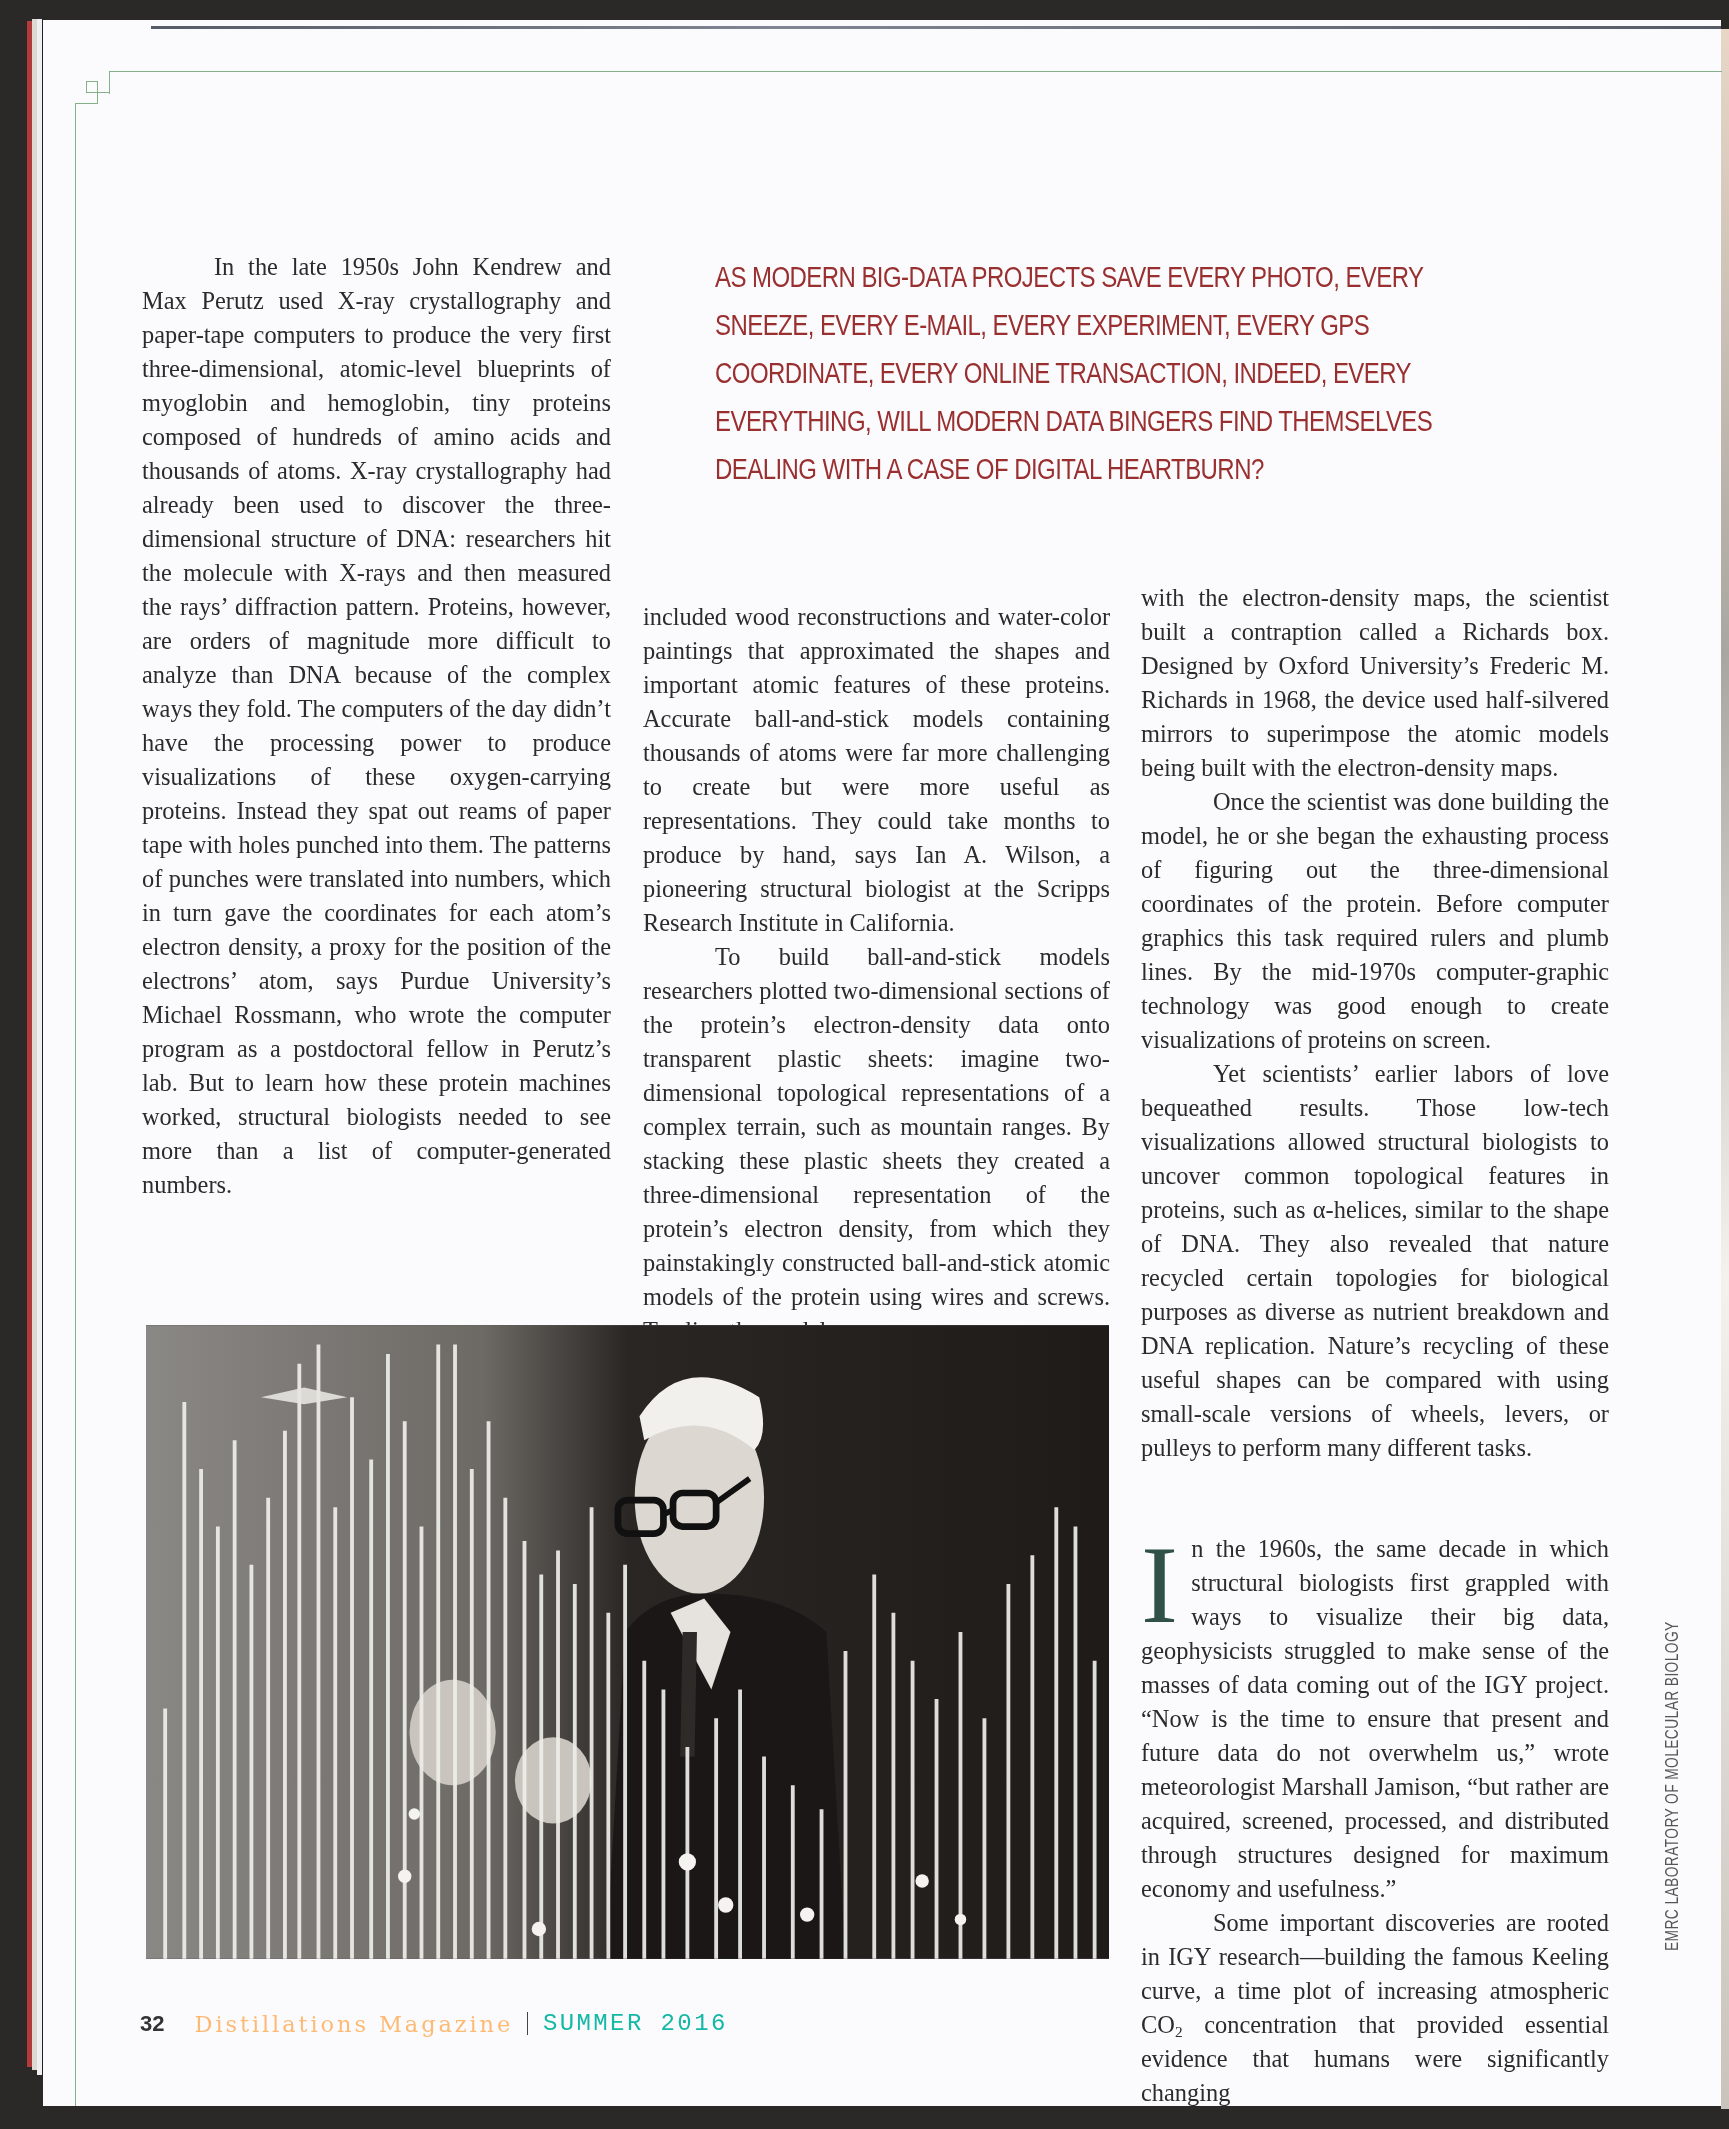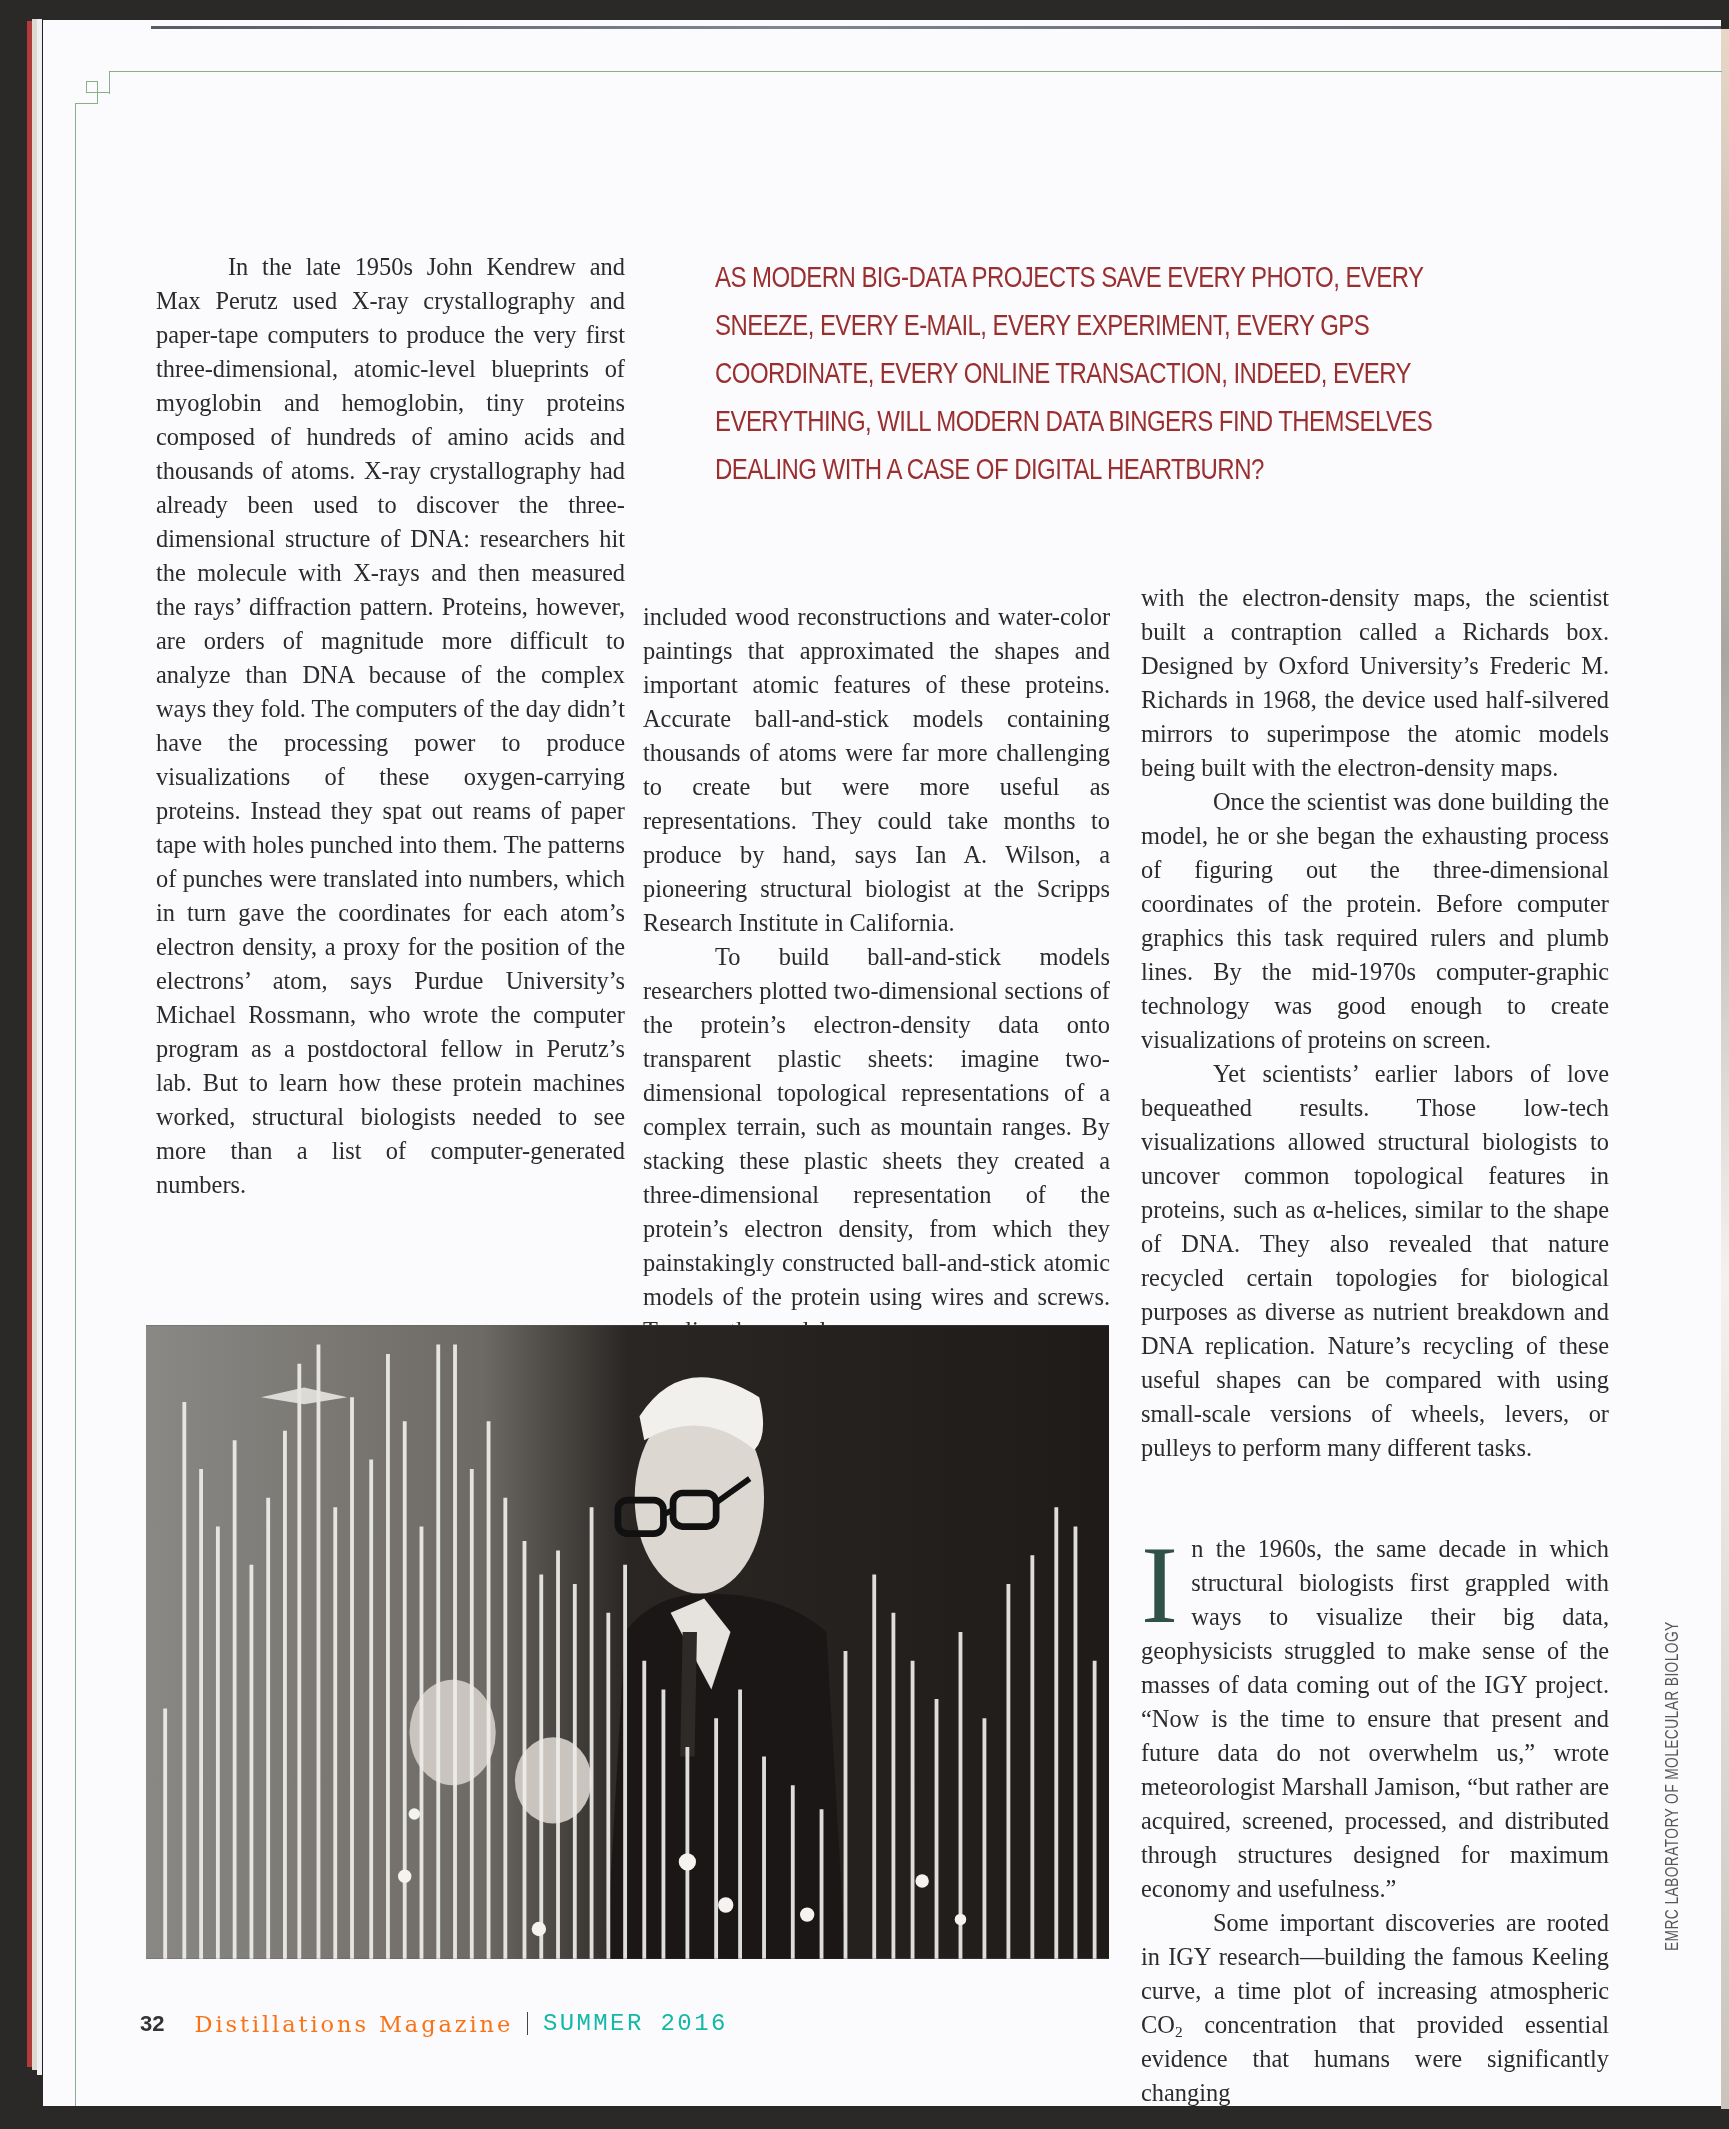--- a/index.html
+++ b/index.html
@@ -30,21 +30,21 @@
   .orn-link2 { position:absolute; left:97px; top:92px; width:13px; height:1.4px; background:#86b089; }
   .orn-link3 { position:absolute; left:75px; top:103px; width:23px; height:1.4px; background:#86b089; }
   .orn-link4 { position:absolute; left:97px; top:92px; width:1.4px; height:12px; background:#86b089; }
 
   .col {
     position:absolute; font-size:24.4px; line-height:34px;
     text-align:justify; hyphens:manual; color:#2b2b2b;
   }
   .col p { margin:0; text-indent:0; }
   .col p.indent { text-indent:72px; }
-  .col1 { left:156px; top:250px; width:469px; }
+  .col1 { left:142px; top:250px; width:469px; }
   .col2 { left:643px; top:600px; width:467px; }
   .col3 { left:1141px; top:581px; width:468px; }
 
   .pullquote {
     position:absolute; left:715px; top:253px; width:843px;
     color:#9a2f30; font-family:"Liberation Sans","DejaVu Sans",sans-serif;
     font-size:30px; line-height:48px; letter-spacing:-0.7px;
     transform:scaleX(0.80); transform-origin:left top; width:1054px;
   }
   .pullquote span { display:block; white-space:nowrap; }
@@ -58,21 +58,21 @@
 
   .photo {
     position:absolute; left:146px; top:1325px; width:963px; height:634px;
     background:#5a5856; overflow:hidden;
   }
   .footer {
     position:absolute; left:140px; top:2009px; height:29px;
     display:flex; align-items:center; white-space:nowrap;
   }
   .folio { font-family:Liberation Sans, sans-serif; font-weight:bold; font-size:22px; color:#333; }
-  .mag { font-family:"DejaVu Serif","Liberation Serif",serif; font-size:22.5px; letter-spacing:2.9px; margin-left:30px; color:#f97316; }
+  .mag { font-family:"DejaVu Serif","Liberation Serif",serif; font-size:22.5px; letter-spacing:2.9px; margin-left:30px; color:#fdba74; }
   .sep { width:1px; height:23px; background:#444; margin:0 15.3px 0 13.4px; }
   .issue { font-family:Liberation Mono, monospace; font-size:24px; letter-spacing:2.4px; color:#14b8a6; }
   .credit {
     position:absolute; left:1662px; top:1951px;
     transform:rotate(-90deg); transform-origin:left top;
     font-family:"Liberation Sans","DejaVu Sans",sans-serif; font-size:17.7px; letter-spacing:0.5px;
     color:#555; white-space:nowrap; width:297px;
   }
   .credit span { display:inline-block; transform:scaleX(0.78); transform-origin:left center; }
 </style>

